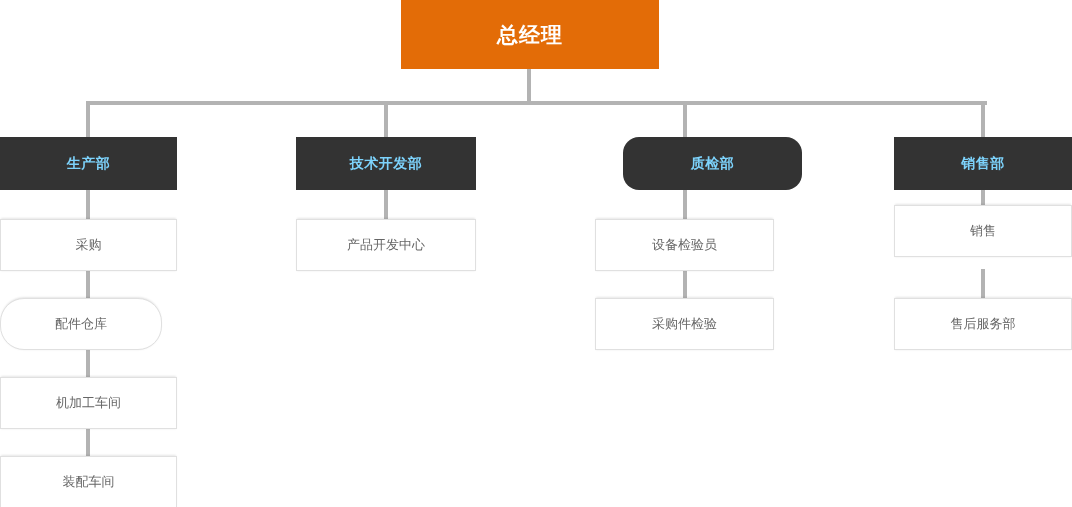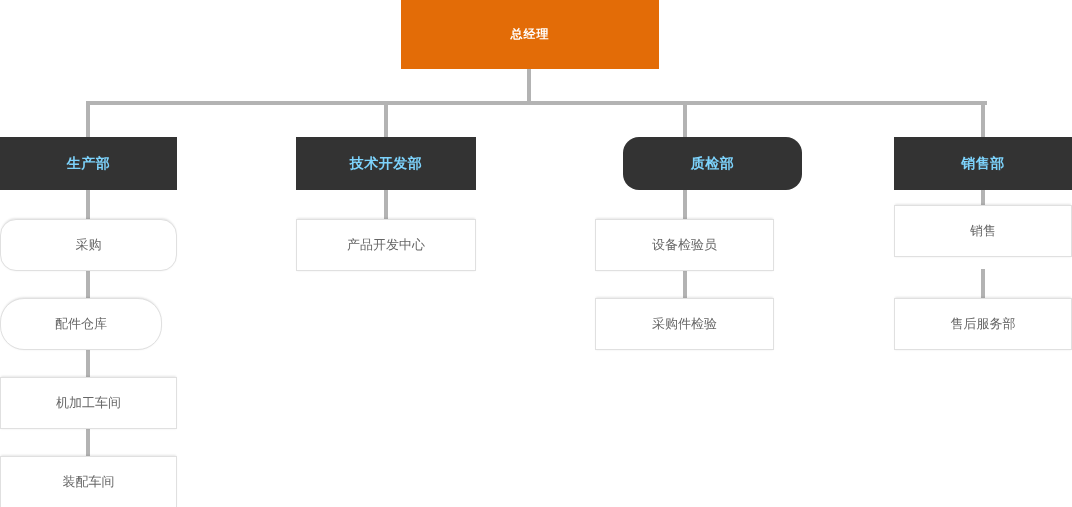--- a/index.html
+++ b/index.html
@@ -30,21 +30,21 @@
     justify-content: center;
     text-align: center;
     line-height: 1.2;
     white-space: nowrap;
   }
 
   
   .node.root {
     background: #e36c07;
     color: #ffffff;
-    font-size: 12px;
+    font-size: 21px;
     font-weight: bold;
     letter-spacing: 1px;
     left: 401px;
     top: 0px;
     width: 258px;
     height: 69px;
   }
 
   
   .node.dept {
@@ -106,21 +106,21 @@
   <div class="node root">总经理</div>
 
   <div class="node dept" style="left:0px; width:177px;">生产部</div>
 
   <div class="node dept" style="left:296px; width:180px;">技术开发部</div>
 
   <div class="node dept" style="left:623px; width:179px;border-radius:16px;">质检部</div>
 
   <div class="node dept" style="left:894px; width:178px;">销售部</div>
 
-  <div class="node unit" style="left:0px; top:219px; width:177px;border-radius:16px;">采购</div>
+  <div class="node unit" style="left:0px; top:219px; width:177px;">采购</div>
 
   <div class="node unit" style="left:0px; top:298px; width:162px;border-radius:24px;">配件仓库</div>
 
   <div class="node unit" style="left:0px; top:377px; width:177px;">机加工车间</div>
 
   <div class="node unit" style="left:0px; top:456px; width:177px;">装配车间</div>
 
   <div class="node unit" style="left:296px; top:219px; width:180px;">产品开发中心</div>
 
   <div class="node unit" style="left:595px; top:219px; width:179px;">设备检验员</div>

